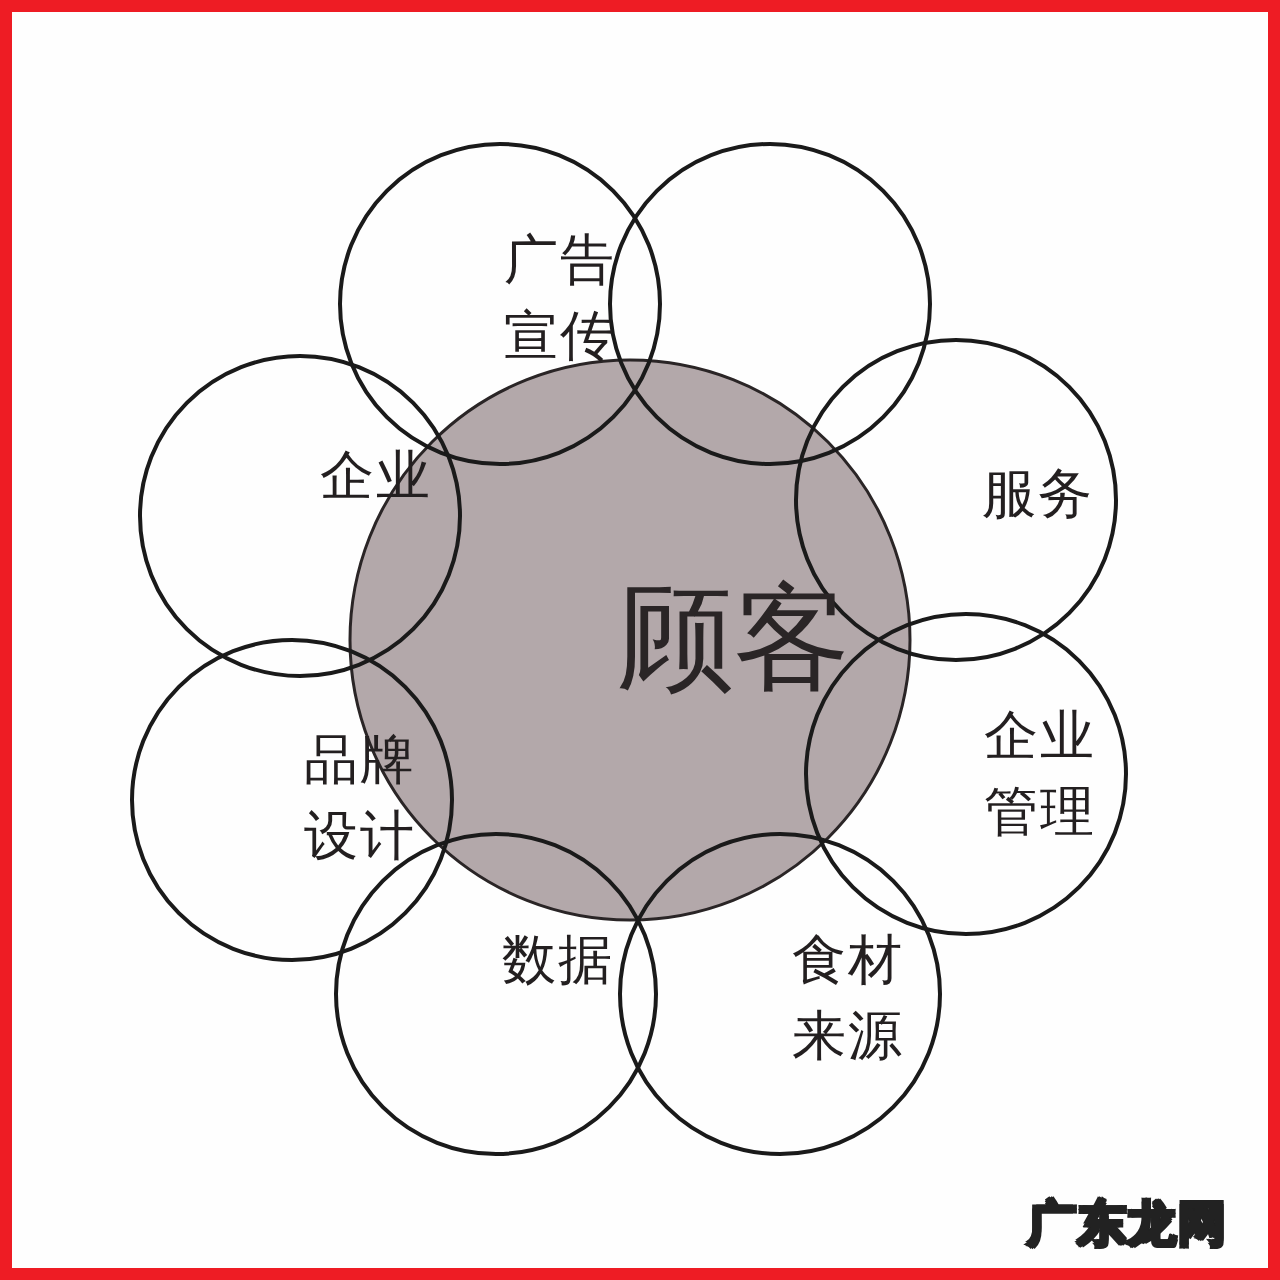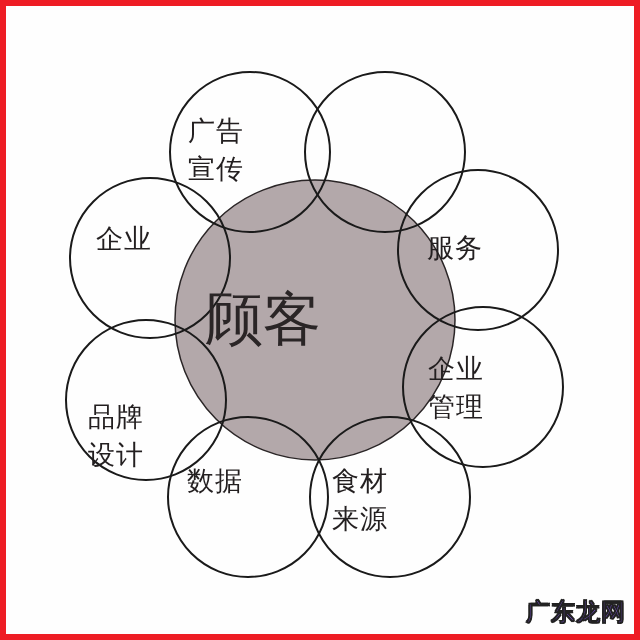--- a/index.html
+++ b/index.html
@@ -1,21 +1,21 @@
 <!DOCTYPE html>
 <html><head>
 <meta charset="utf-8">
 <style>
   html, body { margin: 0; padding: 0; }
   body { width: 640px; height: 640px; background: #ffffff; position: relative; overflow: hidden; }
   .frame { position: absolute; left: 0; top: 0; width: 640px; height: 640px; box-sizing: border-box; border: 6px solid #ee1c24; background: #fefefe; }
   svg.diagram { position: absolute; left: 0; top: 0; }
-  .label { position: absolute; width: 120px; text-align: left; font-family: "DejaVu Sans", sans-serif; font-size: 27px; line-height: 38px; color: #231f20; letter-spacing: 1px; }
-  .center-label { position: absolute; width: 220px; text-align: left; font-family: Liberation Serif, serif; font-size: 58px; line-height: 70px; color: #2a2526; }
-  .watermark { position: absolute; right: 14px; bottom: 12px; font-family: "DejaVu Sans", sans-serif; font-weight: normal; font-size: 24px; color: #8b5cf6; -webkit-text-stroke: 1.5px #222; text-shadow: 1px 1px 0 #222, -1px -1px 0 #222, 1px -1px 0 #222, -1px 1px 0 #222; letter-spacing: 1px; }
+  .label { position: absolute; width: 120px; text-align: right; font-family: "DejaVu Sans", sans-serif; font-size: 27px; line-height: 38px; color: #231f20; letter-spacing: 1px; }
+  .center-label { position: absolute; width: 220px; text-align: right; font-family: Liberation Sans, sans-serif; font-size: 58px; line-height: 70px; color: #2a2526; }
+  .watermark { position: absolute; right: 26px; bottom: 12px; font-family: "DejaVu Sans", sans-serif; font-weight: bold; font-size: 24px; color: #8b5cf6; -webkit-text-stroke: 1.5px #222; text-shadow: 1px 1px 0 #222, -1px -1px 0 #222, 1px -1px 0 #222, -1px 1px 0 #222; letter-spacing: 1px; }
 </style>
 </head>
 <body>
 
 <div class="frame"></div>
 
 <svg class="diagram" width="640" height="640" viewBox="0 0 640 640">
   <circle cx="315" cy="320" r="140" fill="#b3a8aa" stroke="#2a2526" stroke-width="1.5"></circle>
   <g fill="none" stroke="#1a1a1a" stroke-width="2">
     <circle cx="250" cy="152" r="80"></circle>
@@ -44,21 +44,21 @@
   <div>企业</div>
   <div>管理</div>
 </div>
 <div class="label" style="left:332px; top:462px;">
   <div>食材</div>
   <div>来源</div>
 </div>
 <div class="label" style="left:187px; top:462px;">
   <div>数据</div>
 </div>
-<div class="label" style="left:88px; top:362px;margin-top:36px;">
+<div class="label" style="left:88px; top:362px;">
   <div>品牌</div>
   <div>设计</div>
 </div>
 <div class="label" style="left:96px; top:220px;">
   <div>企业</div>
 </div>
 
 <div class="watermark">广东龙网</div>
 
 </body></html>

